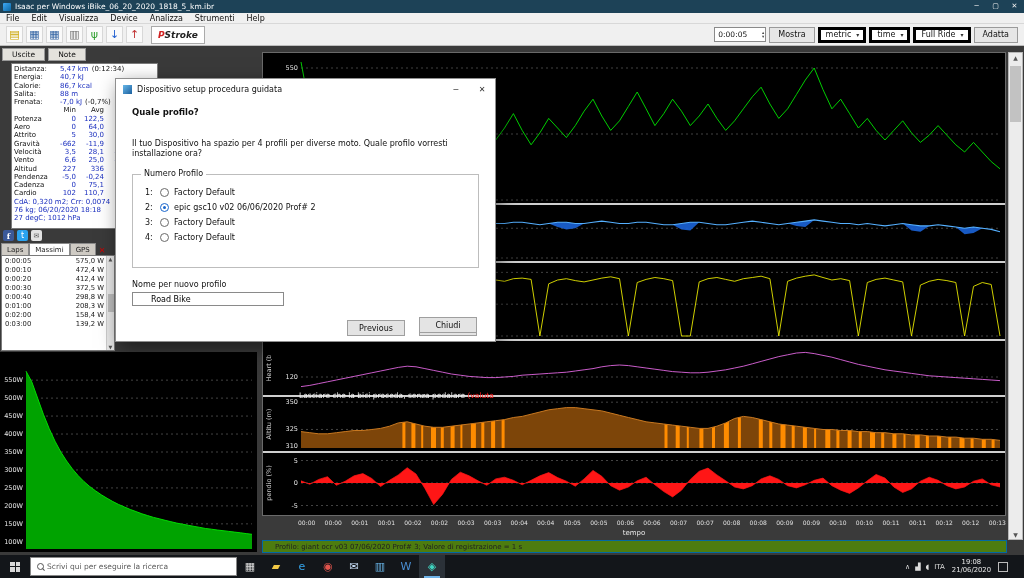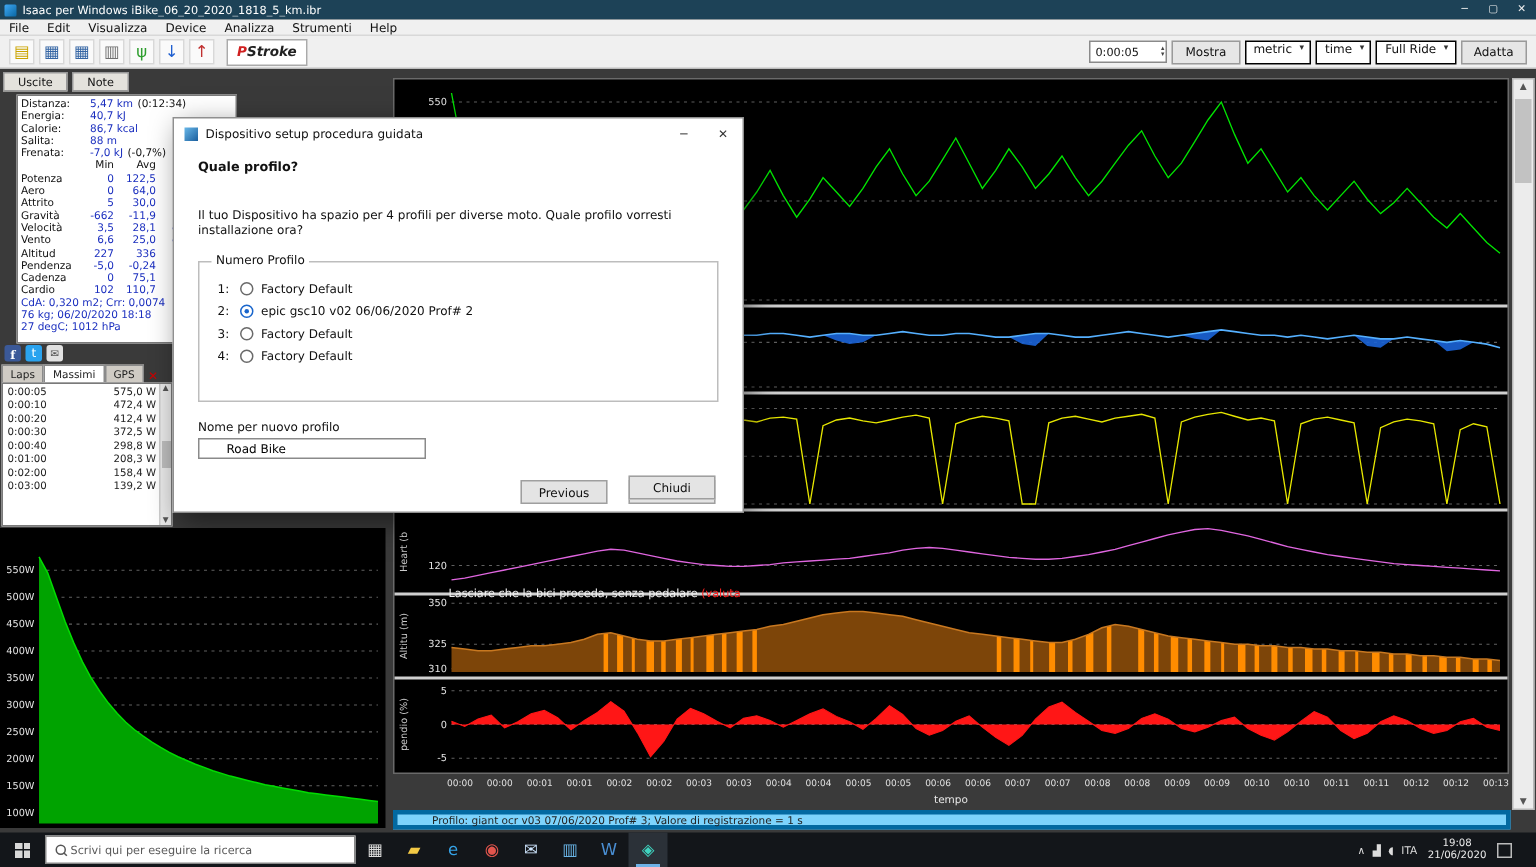--- a/index.html
+++ b/index.html
@@ -17,21 +17,21 @@
 .menubar{position:absolute;left:0;top:13px;width:100%;height:11px;background:#f0f0f0;display:flex;align-items:center;font-size:8px;color:#111;border-bottom:1px solid #d8d8d8;z-index:5;}
 .menu-item{padding:0 6px;}
 .toolbar{position:absolute;left:0;top:24px;width:100%;height:22px;background:#f0f0f0;border-bottom:1px solid #bdbdbd;display:flex;align-items:center;padding:0 6px;gap:3px;z-index:5;}
 .tbi{width:17px;height:17px;display:flex;align-items:center;justify-content:center;font-size:11px;border:1px solid #d8d8d8;background:#fafafa;}
 .pstroke{height:18px;padding:0 6px;border:1px solid #aaa;background:#fff;font-style:italic;font-weight:bold;font-size:9px;display:flex;align-items:center;margin-left:5px;}
 .pstroke .p{color:#d02020;}.pstroke .rest{color:#222;}
 .tb-spacer{flex:1;}
 .spin{width:52px;height:15px;background:#fff;border:1px solid #8a8a8a;display:flex;align-items:center;font-size:7.5px;padding-left:3px;color:#111;}
 .spin .arrows{margin-left:auto;display:flex;flex-direction:column;font-size:4.5px;line-height:4px;color:#444;padding-right:1px;}
 .tb-btn{height:16px;padding:0 8px;background:#e6e6e6;border:1px solid #9a9a9a;font-size:8px;display:flex;align-items:center;color:#111;}
-.tb-select{height:16px;padding:0 4px 0 5px;background:#fff;border:1px solid #000000;font-size:8px;display:flex;gap:5px;color:#111;}
+.tb-select{height:16px;padding:0 4px 0 5px;background:#fff;border:3px solid #000000;font-size:8px;display:flex;align-items:center;gap:5px;color:#111;}
 .tb-select .dd{font-size:6px;color:#333;}
 
 
 .uscite{position:absolute;left:2px;top:48px;display:flex;gap:3px;}
 .ub{height:13px;padding:0 9px;font-size:7.5px;background:#e4e2dc;border:1px solid #999;display:flex;align-items:center;color:#111;}
 .stats{position:absolute;left:11px;top:63px;width:147px;height:166px;background:#fff;border:1px solid #7a7a7a;font-family:"DejaVu Sans Mono",monospace;font-size:7px;line-height:8.3px;padding:1px 2px;color:#111;}
 .srow{display:flex;white-space:nowrap;}
 .srow .lb{width:46px;}
 .vl{color:#1b2fbf;}
 .ex{margin-left:3px;}
@@ -60,21 +60,21 @@
 
 
 .main-panel{position:absolute;left:262px;top:52px;width:744px;height:464px;background:#000;border:1px solid #6a6a6a;}
 .strip{width:100%;position:relative;}
 .st-power{height:150px;}.st-speed{height:56px;}.st-cad{height:76px;}.st-heart{height:54px;}.st-alt{height:54px;}.st-slope{height:60px;}
 .sep{height:2px;background:#cfcfcf;}
 .coast{position:absolute;left:36px;top:338px;font-size:7.5px;white-space:nowrap;}
 .coast .cw{color:#f0f0f0;}.coast .cr{color:#ff2020;}
 .xlabels{position:absolute;left:298px;top:519px;width:708px;display:flex;justify-content:space-between;font-size:6px;color:#e0e0e0;}
 .tempo{position:absolute;left:262px;top:529px;width:744px;text-align:center;font-size:7px;color:#e8e8e8;}
-.statusbar{position:absolute;left:262px;top:540px;width:745px;height:13px;background:#7dd3fc;border:3px solid #0369a1;font-size:7px;color:#222;display:flex;align-items:center;padding-left:23px;white-space:nowrap;}
+.statusbar{position:absolute;left:262px;top:540px;width:745px;height:13px;background:#4d7c0f;border:1px solid #0369a1;font-size:7px;color:#222;display:flex;align-items:center;padding-left:12px;white-space:nowrap;}
 .vscroll{position:absolute;left:1008px;top:52px;width:15px;height:488px;background:#ececec;border:1px solid #b8b8b8;font-size:6px;color:#555;}
 .vs-up{position:absolute;top:1px;left:0;width:100%;text-align:center;}
 .vs-down{position:absolute;bottom:1px;left:0;width:100%;text-align:center;}
 .vthumb{position:absolute;top:13px;left:1px;width:11px;height:56px;background:#c2c2c2;}
 
 
 .dialog{position:absolute;left:115px;top:78px;width:381px;height:264px;background:#fff;border:1px solid #8f8f8f;box-shadow:4px 6px 18px rgba(0,0,0,0.5);font-size:8px;color:#111;z-index:20;}
 .dtitle{height:20px;display:flex;align-items:center;gap:5px;padding-left:7px;}
 .dico{width:9px;height:9px;background:linear-gradient(135deg,#68b7e8,#1b5f9e);flex:0 0 auto;}
 .dtext{flex:1;}

